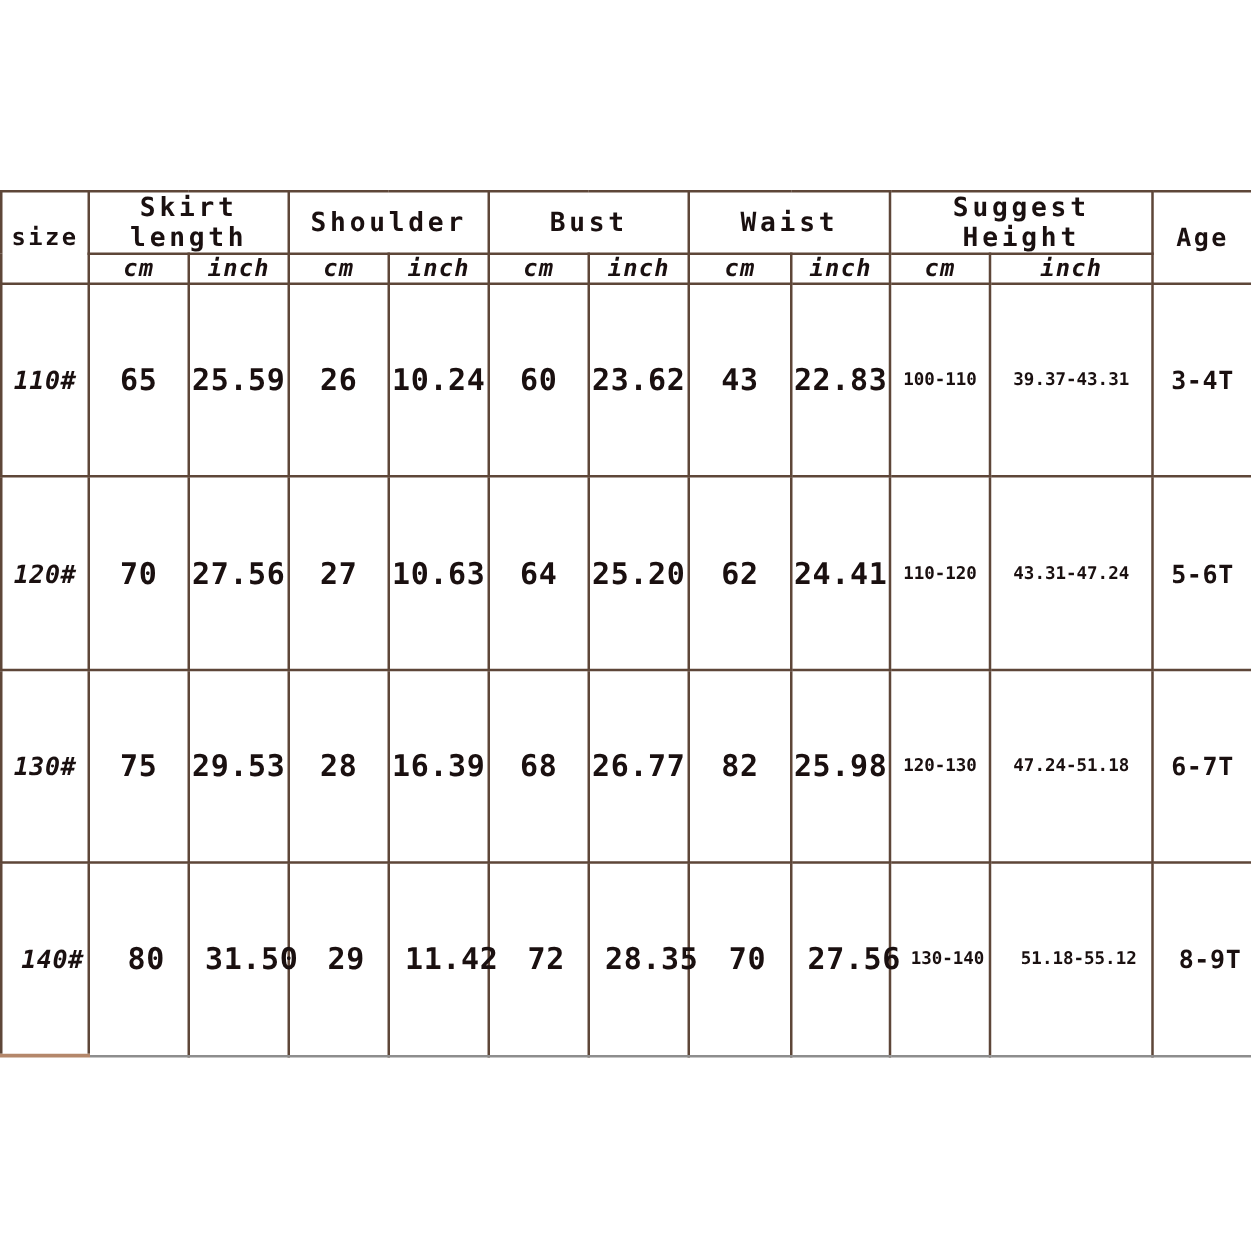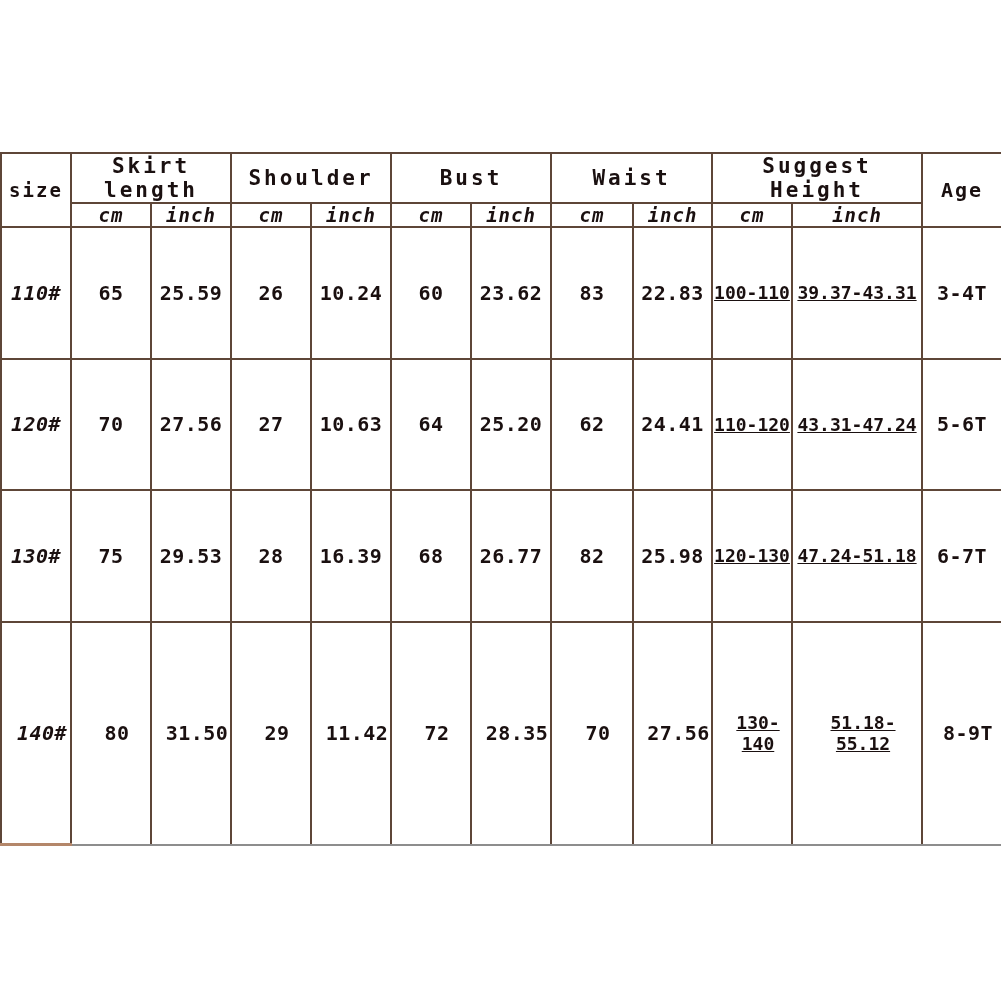--- a/index.html
+++ b/index.html
@@ -68,27 +68,26 @@
   }
 
   
   td.size-cell {
     background: #f7cbab;
     font-size: 20px;
     letter-spacing: 0.5px;
     font-style: italic;
   }
   td.val {
-    font-size: 20px;
+    font-size: 24px;
     letter-spacing: 0.5px;
   }
   td.val-range {
-    font-size: 18px;
+    font-size: 14px;
     letter-spacing: 0px;
-    text-decoration: underline;
   }
   td.val-age {
     font-size: 20px;
     letter-spacing: 0.5px;
   }
 
   
   tbody tr:last-child td {
     border-bottom: 2px solid #8d8d8d;
     padding-left: 12px;
@@ -141,21 +140,21 @@
     </thead>
     <tbody>
       <tr>
         <td class="size-cell">110#</td>
         <td class="val">65</td>
         <td class="val">25.59</td>
         <td class="val">26</td>
         <td class="val">10.24</td>
         <td class="val">60</td>
         <td class="val">23.62</td>
-        <td class="val">83</td>
+        <td class="val">43</td>
         <td class="val">22.83</td>
         <td class="val-range">100-110</td>
         <td class="val-range">39.37-43.31</td>
         <td class="val-age">3-4T</td>
       </tr>
       <tr>
         <td class="size-cell">120#</td>
         <td class="val">70</td>
         <td class="val">27.56</td>
         <td class="val">27</td>

